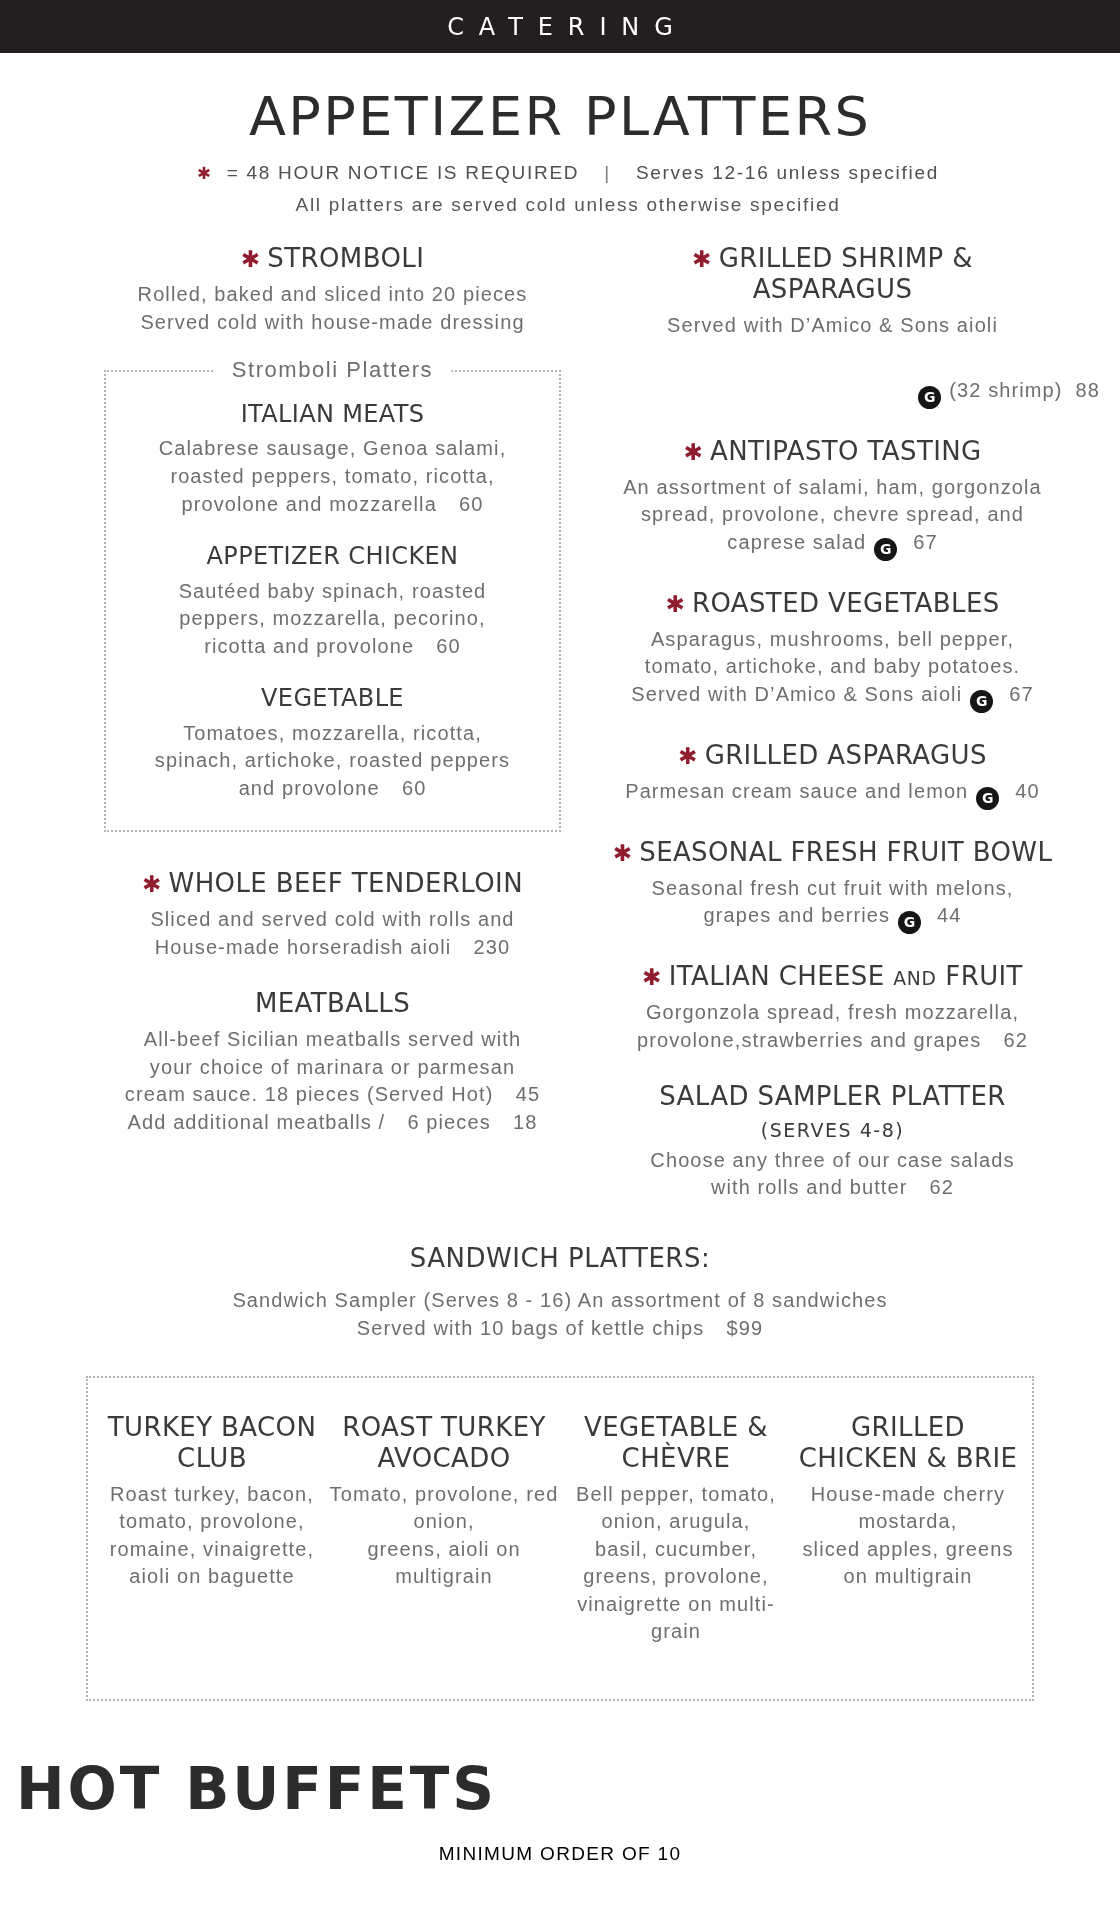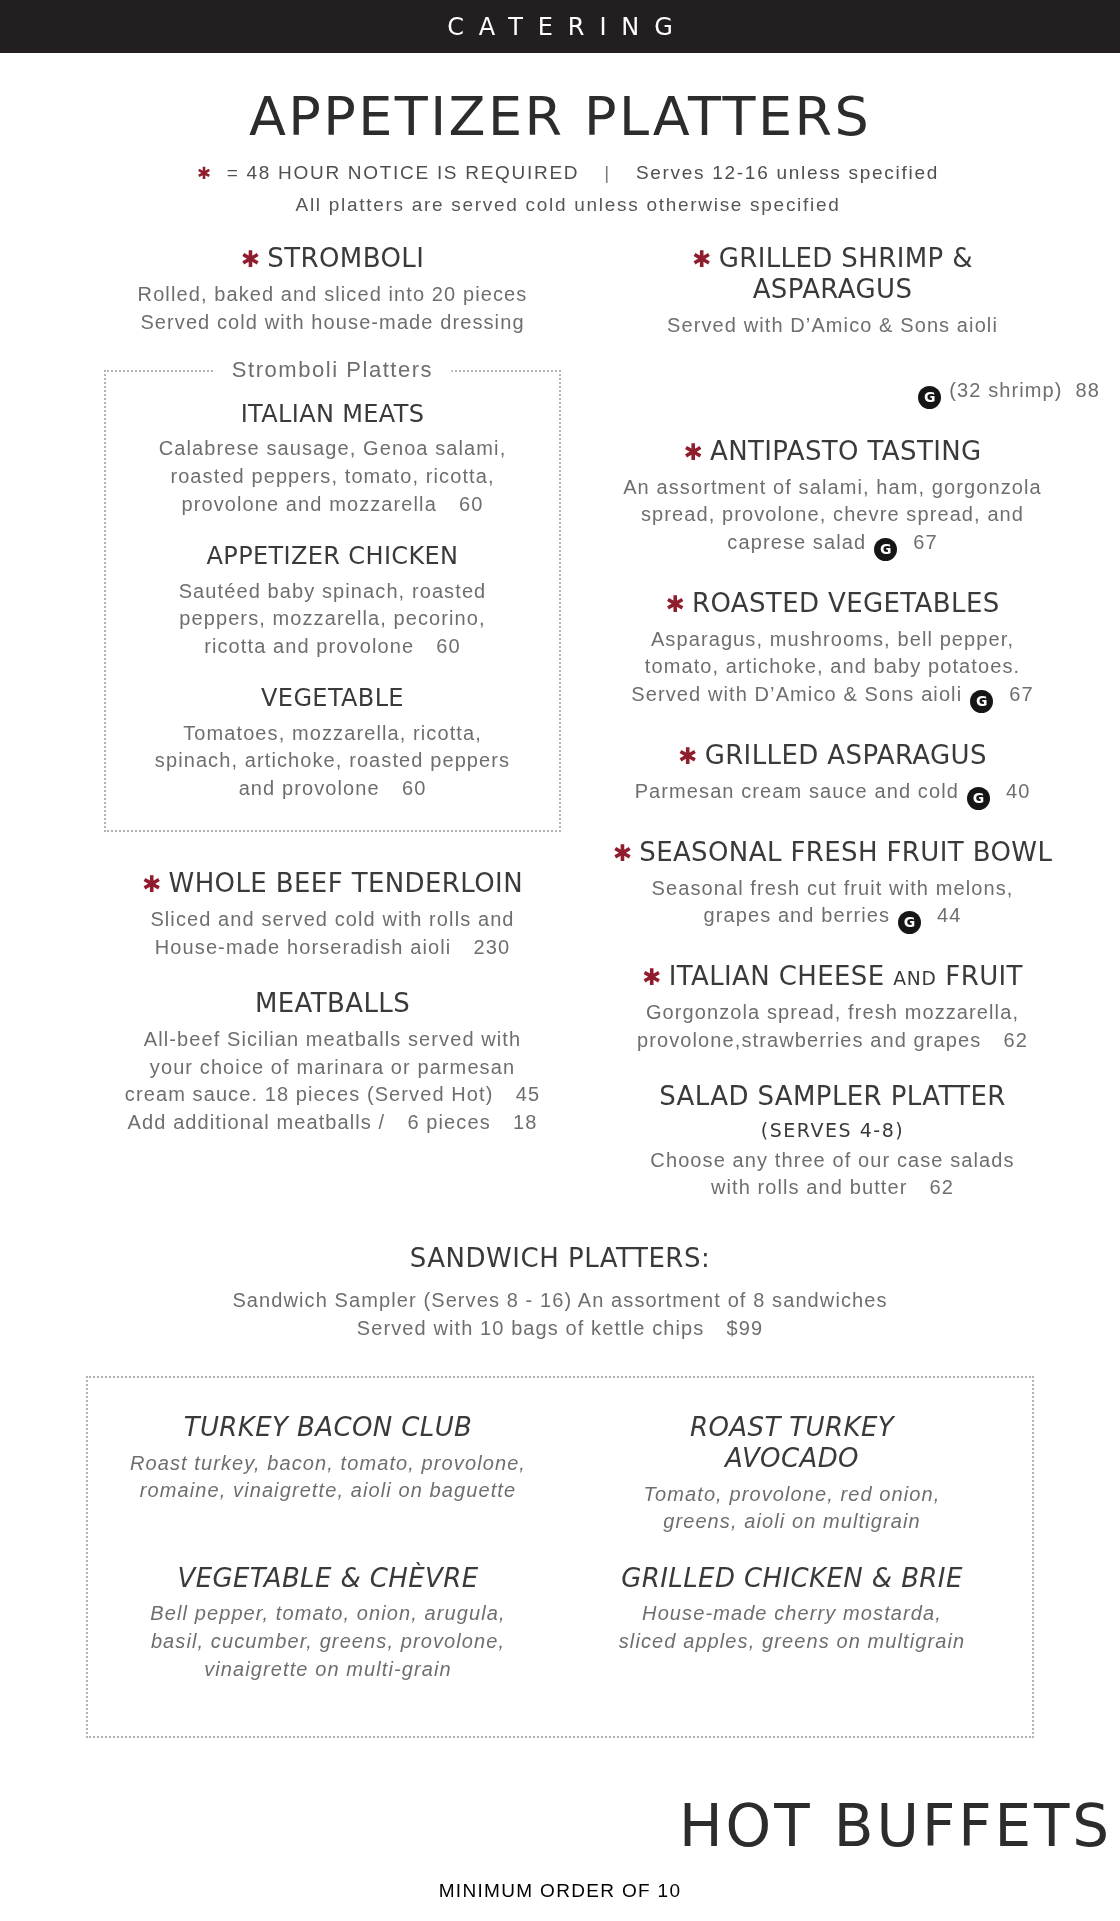--- a/index.html
+++ b/index.html
@@ -17,22 +17,22 @@
     color: #ffffff; font-family: "DejaVu Sans", sans-serif;
     font-size: 24px; letter-spacing: 0.62em; padding-left: 0.62em;
   }
 
   
   .main-title {
     text-align: center; font-family: "DejaVu Sans", sans-serif; font-weight: normal;
     font-size: 54px; letter-spacing: 0.045em; color: #2d2c2c; margin: 32px 0 12px;
   }
   .hb-title {
-    text-align: right; font-family: "DejaVu Sans", sans-serif; font-weight: normal;
-    font-size: 58px; letter-spacing: 0.05em; color: #2d2c2c; margin: 54px 8px 20px;
+    text-align: left; font-family: "DejaVu Sans", sans-serif; font-weight: bold;
+    font-size: 58px; letter-spacing: 0.05em; color: #2d2c2c; margin: 54px 16px 20px;
   }
 
   .notice {
     text-align: center; color: #4f4f4f; font-size: 19px;
     letter-spacing: 0.09em; margin: 0 0 6px; line-height: 1.35; padding-left: 16px;
   }
   .notice2 { color: #565656; margin-bottom: 0; }
   .notice-divider { margin: 0 18px; color: #7a7a7a; }
 
   .ast { color: #8f1d2e; font-size: 0.88em; margin-right: 7px; }
@@ -83,21 +83,21 @@
 
   
   .section-heading {
     text-align: center; font-family: "DejaVu Sans", sans-serif; font-weight: normal;
     font-size: 26px; color: #3a3a3a; letter-spacing: 0.02em; margin: 14px 0 14px;
   }
   .intro { text-align: center; }
   .sandwich-box {
     border: 2px dotted #b3b3b3; margin: 34px 86px 0;
     padding: 34px 8px 26px;
-    display: grid; grid-template-columns: 1fr 1fr; row-gap: 0; font-style: italic;
+    display: grid; grid-template-columns: 1fr 1fr 1fr 1fr; row-gap: 0;
   }
 
   
   .hb-sub1 { text-align: center; font-size: 19px; color: #000000; letter-spacing: 0.07em; margin: 0 0 10px; }
 </style>
 </head>
 <body>
 
 <div class="page">
 
@@ -186,21 +186,21 @@
 
         <div class="item">
           <h3 class="item-title"><span class="ast">✱</span><span>ROASTED VEGETABLES</span></h3>
           <p class="desc"><span>Asparagus, mushrooms, bell pepper,
 tomato, artichoke, and baby potatoes.
 Served with D’Amico &amp; Sons aioli</span><span class="badge">G</span><span class="price">67</span></p>
         </div>
 
         <div class="item">
           <h3 class="item-title"><span class="ast">✱</span><span>GRILLED ASPARAGUS</span></h3>
-          <p class="desc"><span>Parmesan cream sauce and cold</span><span class="badge">G</span><span class="price">40</span></p>
+          <p class="desc"><span>Parmesan cream sauce and lemon</span><span class="badge">G</span><span class="price">40</span></p>
         </div>
 
         <div class="item">
           <h3 class="item-title"><span class="ast">✱</span><span>SEASONAL FRESH FRUIT BOWL</span></h3>
           <p class="desc"><span>Seasonal fresh cut fruit with melons,
 grapes and berries</span><span class="badge">G</span><span class="price">44</span></p>
         </div>
 
         <div class="item">
           <h3 class="item-title"><span class="ast">✱</span><span>ITALIAN CHEESE</span> <span class="small-and">AND</span> <span>FRUIT</span></h3>

